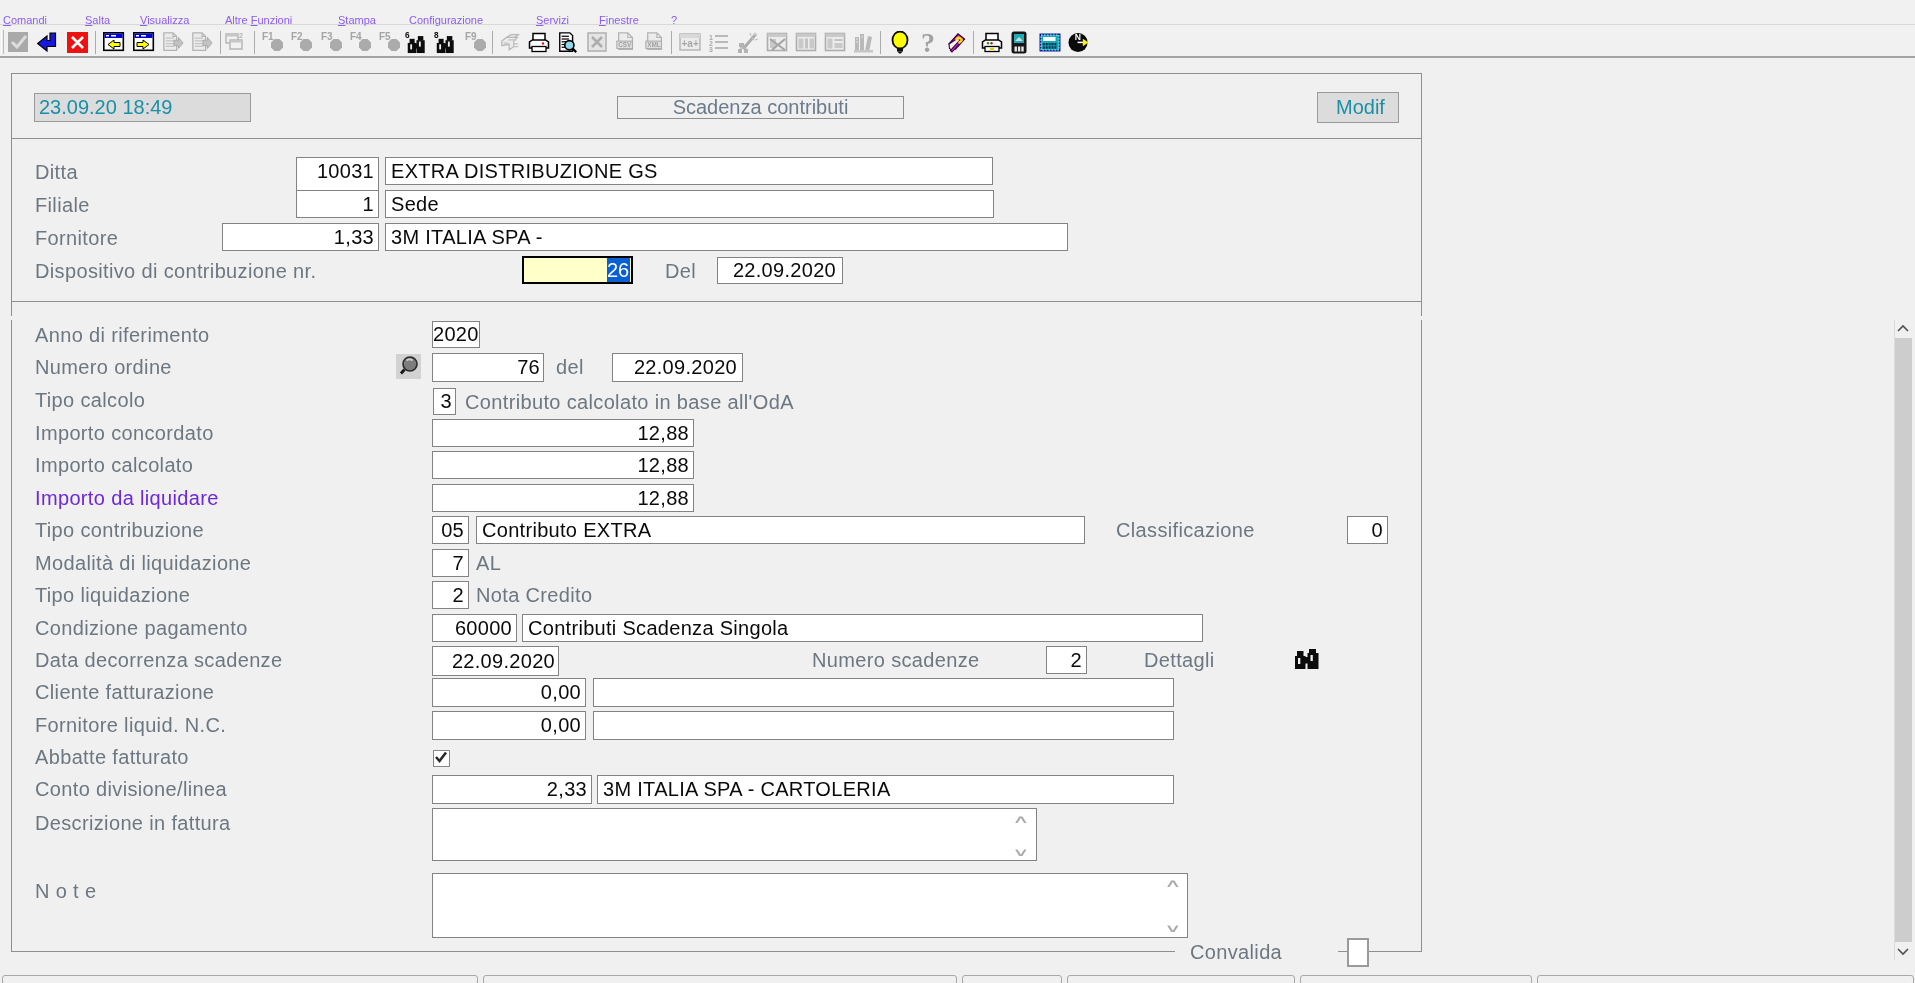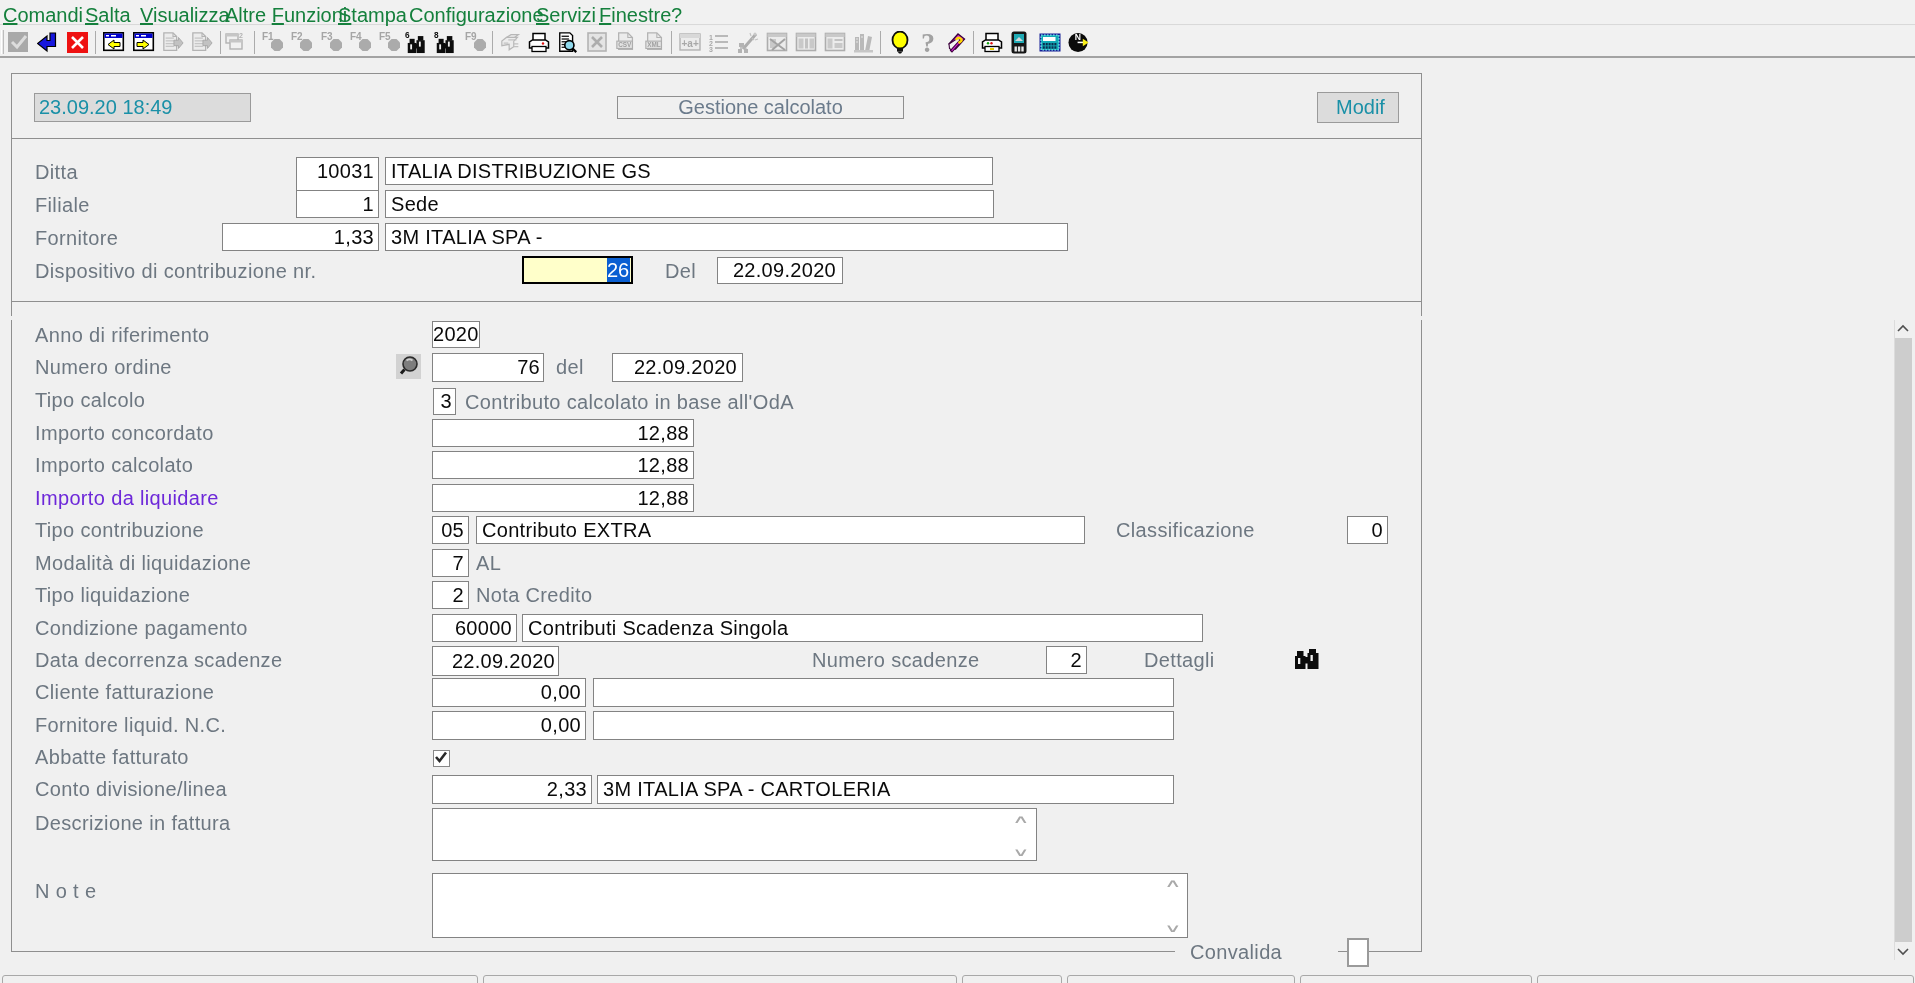--- a/index.html
+++ b/index.html
@@ -4,21 +4,21 @@
 *{margin:0;padding:0;box-sizing:border-box}
 html,body{width:1915px;height:983px;background:#f0f0f0;font-family:"Liberation Sans",sans-serif;overflow:hidden;position:relative}
 .ab{position:absolute}
 .lbl{position:absolute;font-size:20px;color:#6e7780;white-space:nowrap;line-height:22px;letter-spacing:0.35px}
 .inp{position:absolute;background:#fff;border:1px solid #838383;font-size:20px;color:#0a0a0a;line-height:26px;white-space:nowrap;overflow:hidden;letter-spacing:0.3px}
 .num{text-align:right;padding-right:4px}
 .txt{text-align:left;padding-left:5px}
 .gpanel{position:absolute;background:#dcdcdc;border:1px solid #9a9a9a;color:#1a90a7;font-size:20px;white-space:nowrap}
 .sep{position:absolute;width:1px;background:#ababab;top:31px;height:23px}
 .ic{position:absolute;top:31px;width:22px;height:23px}
-.mi{position:absolute;top:4px;font-size:20px;color:#15803d;white-space:nowrap}
+.mi{position:absolute;top:14px;font-size:11px;color:#8b5cf6;white-space:nowrap}
 .chev{position:absolute;color:#a9a9a9;font-size:13px;line-height:13px;font-weight:bold;transform:scaleX(1.6)}
 </style></head><body>
 
 <div class="ab" style="left:0;top:0;width:1915px;height:25px;background:#f1f1f1;border-bottom:1px solid #d9d9d9"></div>
 <div class="mi" style="left:3px"><u>C</u>omandi</div>
 <div class="mi" style="left:85px"><u>S</u>alta</div>
 <div class="mi" style="left:140px"><u>V</u>isualizza</div>
 <div class="mi" style="left:225px">Altre <u>F</u>unzioni</div>
 <div class="mi" style="left:338px"><u>S</u>tampa</div>
 <div class="mi" style="left:409px">Confi<u>g</u>urazione</div>
@@ -264,25 +264,25 @@
     <circle cx="10.5" cy="11.5" r="10" fill="#0a0a0a"></circle>
     <text x="7" y="9" font-size="9" font-weight="bold" fill="#fff">N</text>
     <rect x="10" y="10.6" width="7" height="1.6" fill="#fff"></rect>
     <path d="M15.5 7.5 l6 4 -6 4 z" fill="#f8ef18"></path>
   </svg>
 <div class="ab" style="left:11px;top:73px;width:1411px;height:229px;border:1px solid #8f8f8f"></div>
 <div class="ab" style="left:11px;top:138px;width:1411px;height:1px;background:#8f8f8f"></div>
 <div class="ab" style="left:11px;top:302px;width:1px;height:14px;background:#8f8f8f"></div>
 <div class="ab" style="left:1421px;top:302px;width:1px;height:14px;background:#8f8f8f"></div>
 <div class="gpanel" style="left:34px;top:93px;width:217px;height:29px;line-height:27px;padding-left:4px">23.09.20 18:49</div>
-<div class="ab" style="left:617px;top:96px;width:287px;height:23px;border:1px solid #8f8f8f;color:#6b7b8c;font-size:20px;line-height:21px;text-align:center">Gestione calcolato</div>
+<div class="ab" style="left:617px;top:96px;width:287px;height:23px;border:1px solid #8f8f8f;color:#6b7b8c;font-size:20px;line-height:21px;text-align:center">Scadenza contributi</div>
 <div class="gpanel" style="left:1317px;top:92px;width:82px;height:31px;line-height:29px;padding-left:18px">Modif</div>
 <div class="lbl" style="left:35px;top:161px;color:#6d7781">Ditta</div>
 <div class="inp num" style="left:296px;top:157px;width:83px;height:36px;line-height:26px">10031</div>
-<div class="inp txt" style="left:385px;top:157px;width:608px;height:28px;line-height:26px">ITALIA DISTRIBUZIONE GS</div>
+<div class="inp txt" style="left:385px;top:157px;width:608px;height:28px;line-height:26px">EXTRA DISTRIBUZIONE GS</div>
 <div class="lbl" style="left:35px;top:194px;color:#6d7781">Filiale</div>
 <div class="inp num" style="left:296px;top:190px;width:83px;height:28px;line-height:26px">1</div>
 <div class="inp txt" style="left:385px;top:190px;width:609px;height:28px;line-height:26px">Sede</div>
 <div class="lbl" style="left:35px;top:227px;color:#6d7781">Fornitore</div>
 <div class="inp num" style="left:222px;top:223px;width:157px;height:28px;line-height:26px">1,33</div>
 <div class="inp txt" style="left:385px;top:223px;width:683px;height:28px;line-height:26px">3M ITALIA SPA -</div>
 <div class="lbl" style="left:35px;top:260px;color:#6d7781">Dispositivo di contribuzione nr.</div>
 <div class="ab" style="left:522px;top:256px;width:111px;height:28px;background:#ffffca;border:2px solid #000">
     <span style="position:absolute;right:1px;top:0;width:23px;height:24px;background:#0a5fd2;color:#fff;font-size:20px;line-height:24px;text-align:right;padding-right:2px">26</span>
   </div>

